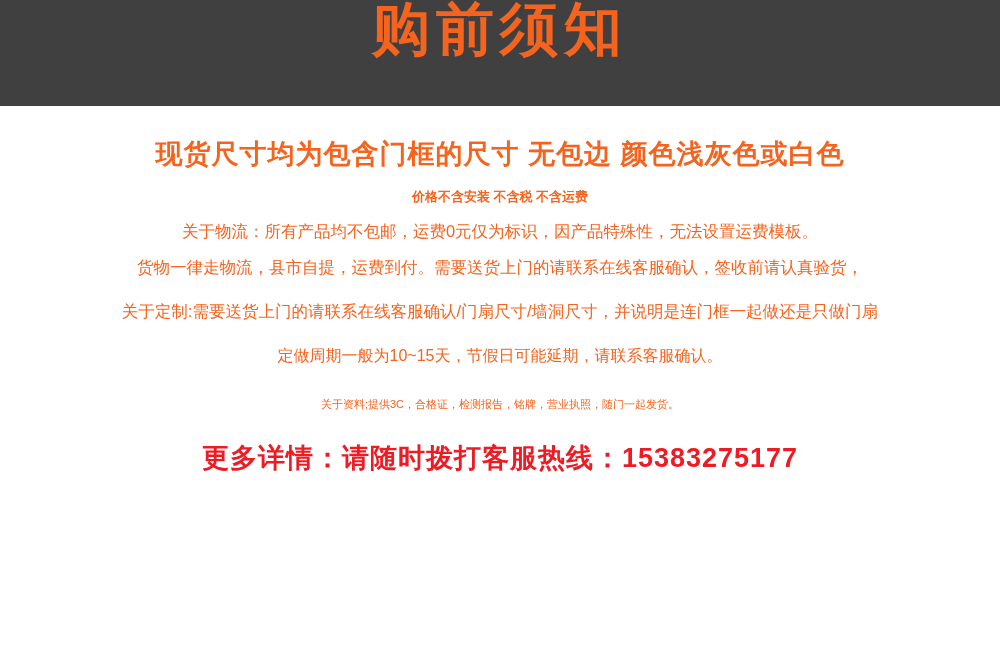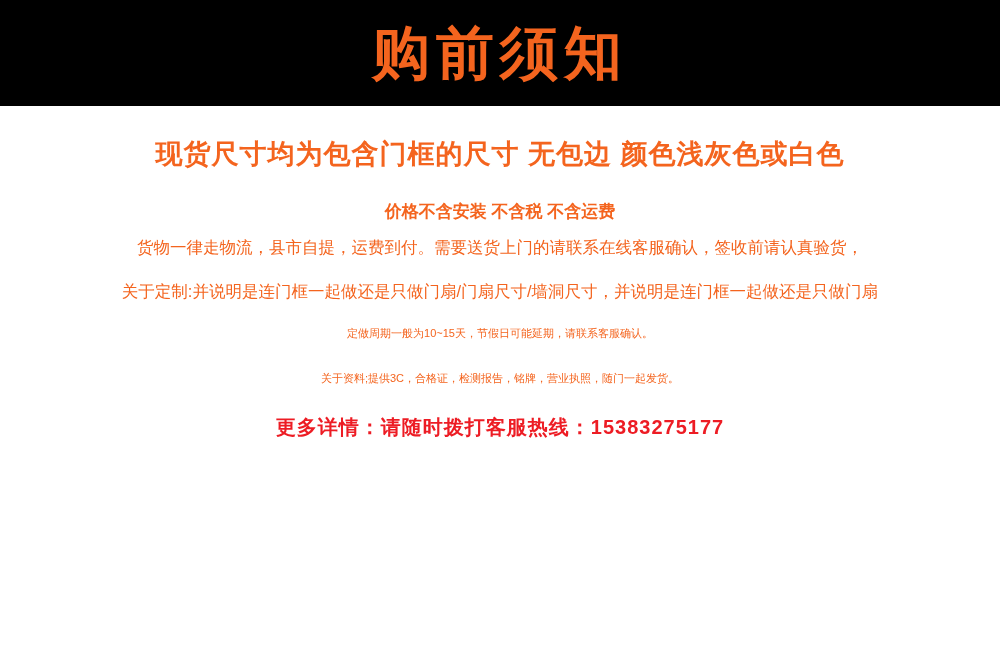--- a/index.html
+++ b/index.html
@@ -16,23 +16,23 @@
   .page {
     position: relative;
     width: 1000px;
     height: 666px;
     background: #ffffff;
     box-sizing: border-box;
   }
   .header-band {
     width: 100%;
     height: 106px;
-    background: #000000;
+    background: #404040;
     display: flex;
-    align-items: center;
+    align-items: flex-start;
     justify-content: center;
   }
   .header-title {
     color: #f4641e;
     font-size: 58px;
     font-weight: bold;
     letter-spacing: 6px;
     line-height: 1;
   }
   .body-area {
@@ -44,46 +44,46 @@
     color: #f4641e;
     white-space: nowrap;
   }
   .l-headline {
     font-size: 27px;
     font-weight: bold;
     margin-top: 30px;
     letter-spacing: 1px;
   }
   .l-sub {
-    font-size: 17px;
+    font-size: 13px;
     font-weight: bold;
-    margin-top: 28px;
+    margin-top: 16px;
   }
   .l-body {
     font-size: 16.5px;
     margin-top: 15px;
   }
   .l-body-tight {
     font-size: 16.5px;
     margin-top: 14px;
   }
   .l-custom {
     font-size: 16.5px;
     margin-top: 22px;
   }
   .l-gap {
-    font-size: 11px;
+    font-size: 16px;
     margin-top: 23px;
   }
   .l-gap-lg {
     font-size: 11px;
     margin-top: 30px;
   }
   .l-footer {
-    font-size: 20px;
+    font-size: 27px;
     font-weight: bold;
     color: #ed1c24;
     margin-top: 28px;
     letter-spacing: 1px;
   }
 </style>
 </head>
 <body>
 
 <div class="page">
@@ -91,25 +91,26 @@
   <div class="header-band">
     <div class="header-title">购前须知</div>
   </div>
 
   <div class="body-area">
 
     <div class="line l-headline">现货尺寸均为包含门框的尺寸 无包边 颜色浅灰色或白色</div>
 
     <div class="line l-sub">价格不含安装 不含税 不含运费</div>
 
+    <div class="line l-body">关于物流：所有产品均不包邮，运费0元仅为标识，因产品特殊性，无法设置运费模板。</div>
 
     <div class="line l-body-tight">货物一律走物流，县市自提，运费到付。需要送货上门的请联系在线客服确认，签收前请认真验货，</div>
 
 
-    <div class="line l-custom">关于定制:并说明是连门框一起做还是只做门扇/门扇尺寸/墙洞尺寸，并说明是连门框一起做还是只做门扇</div>
+    <div class="line l-custom">关于定制:需要送货上门的请联系在线客服确认/门扇尺寸/墙洞尺寸，并说明是连门框一起做还是只做门扇</div>
 
     <div class="line l-gap">定做周期一般为10~15天，节假日可能延期，请联系客服确认。</div>
 
 
     <div class="line l-gap-lg">关于资料;提供3C，合格证，检测报告，铭牌，营业执照，随门一起发货。</div>
 
 
     <div class="line l-footer">更多详情：请随时拨打客服热线：15383275177</div>
 
   </div>

